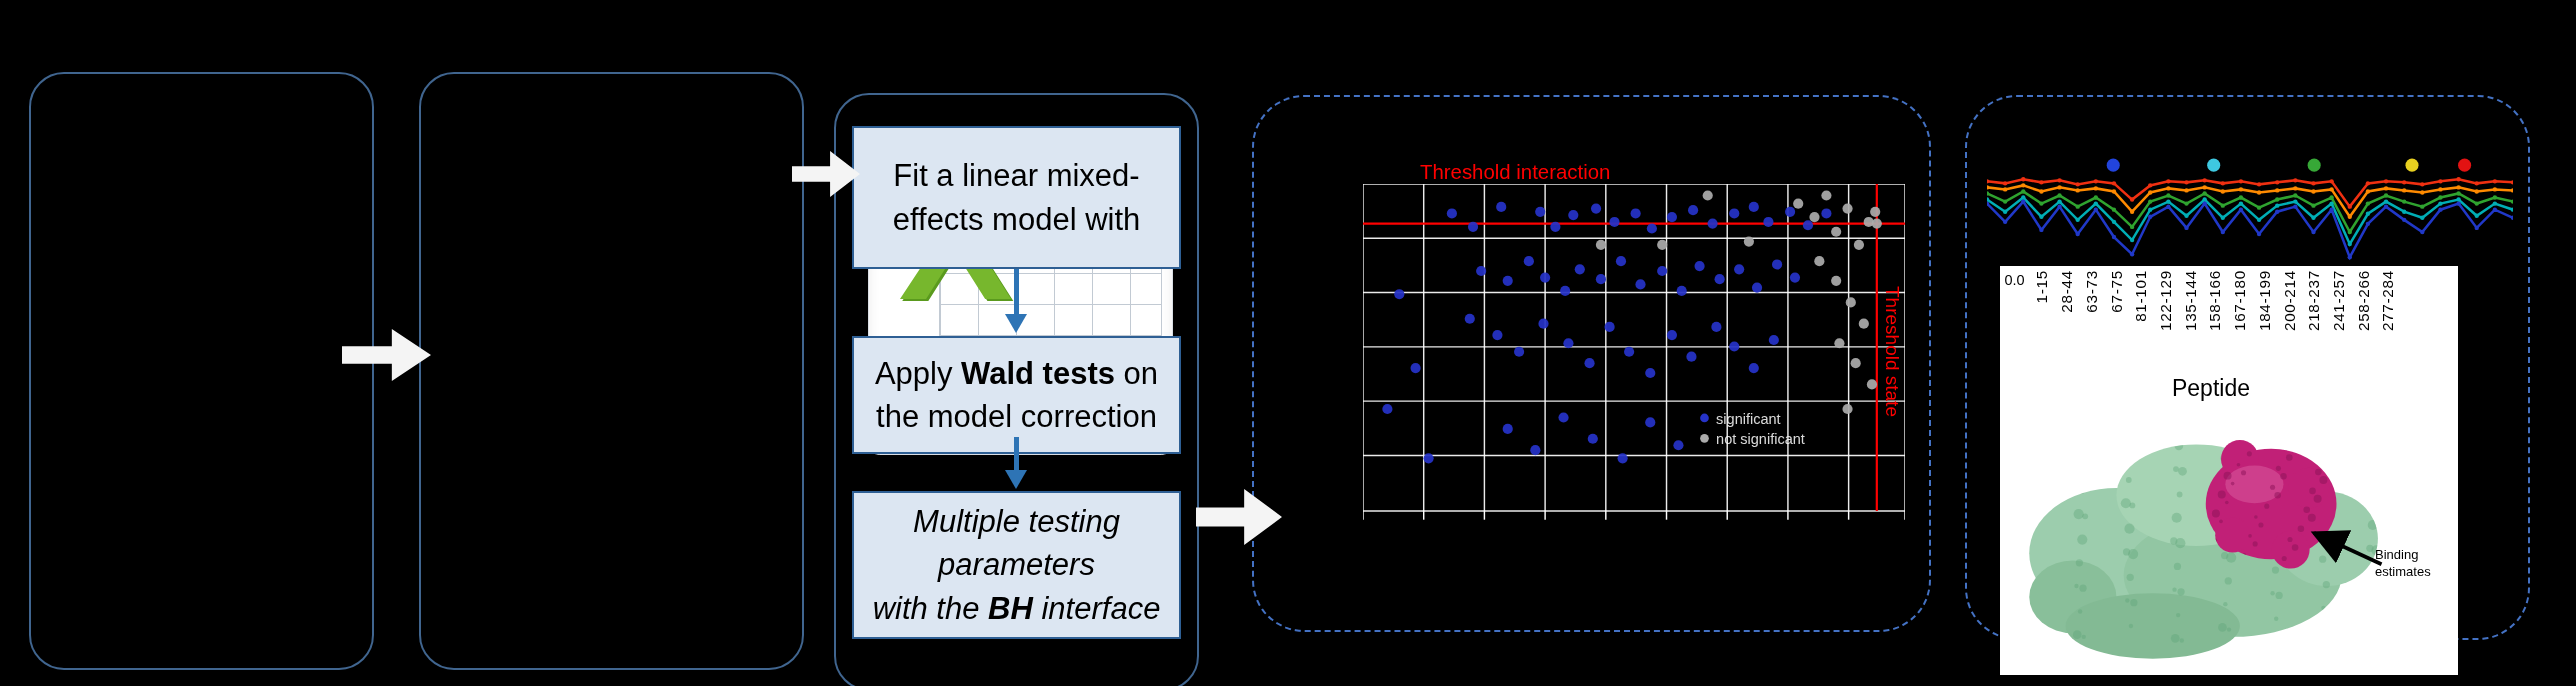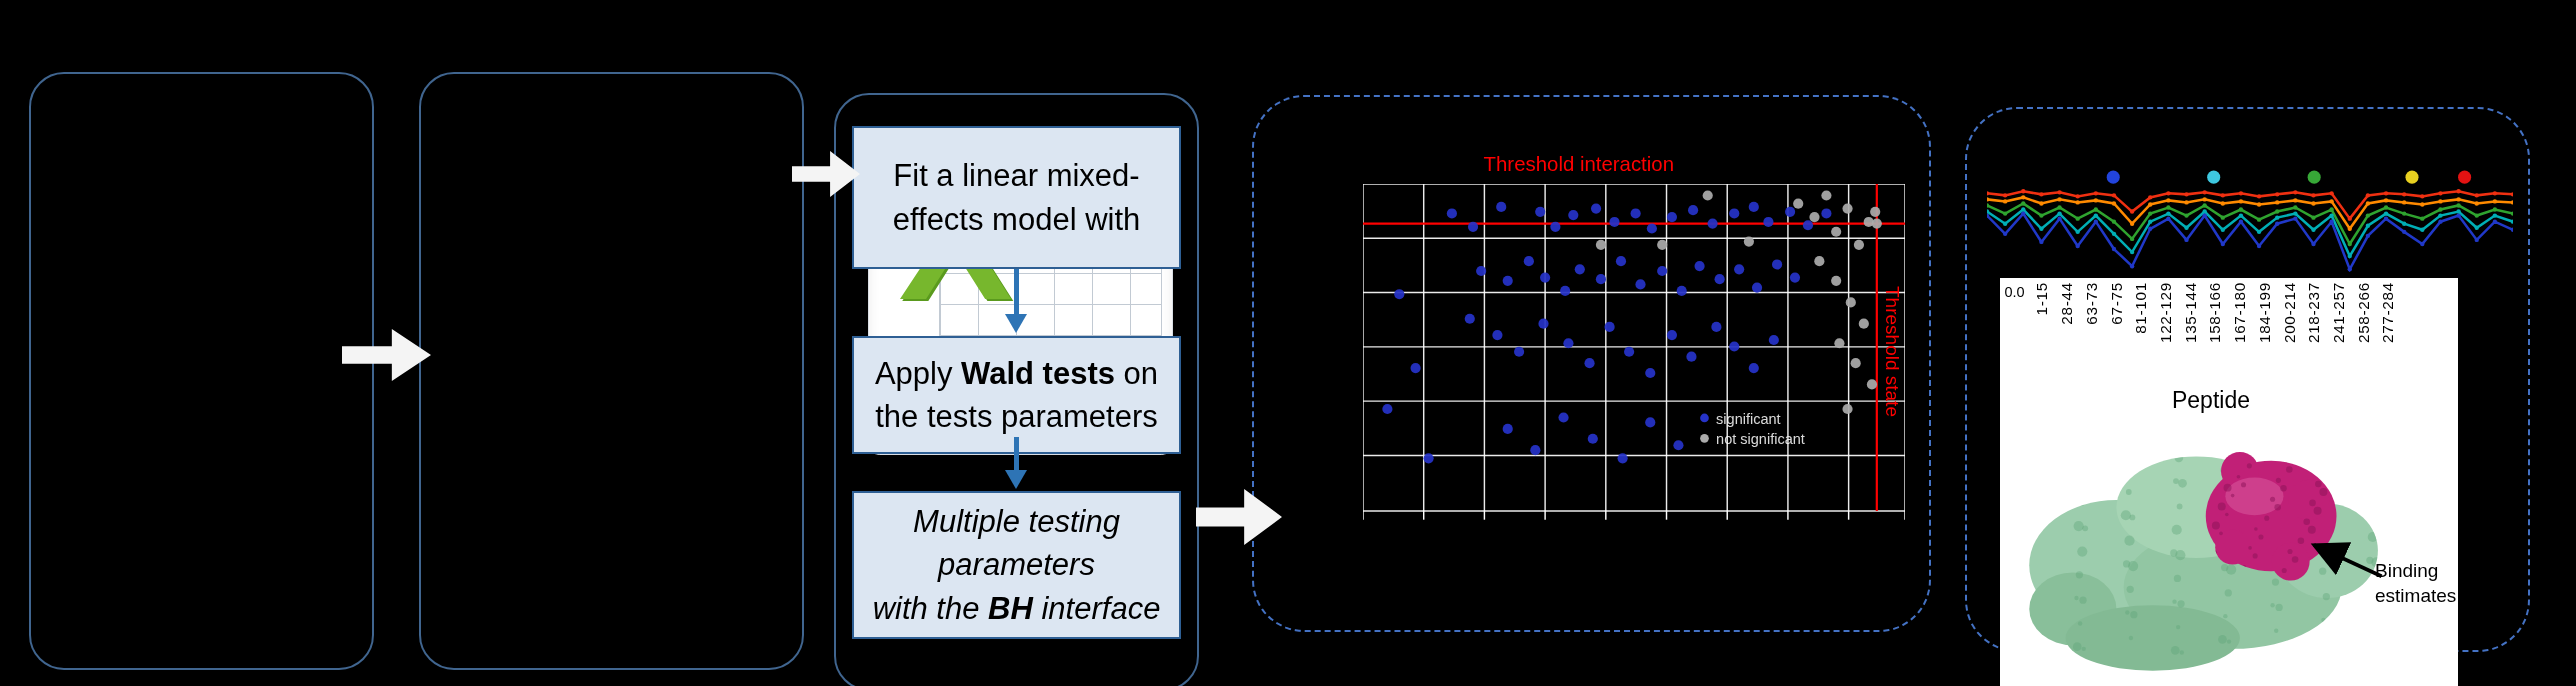--- a/index.html
+++ b/index.html
@@ -5,21 +5,21 @@
   html,body{margin:0;padding:0;background:#000;}
   #canvas{position:relative;width:2576px;height:687px;background:#000;
           font-family:"Liberation Sans",sans-serif;overflow:hidden;}
   .box{position:absolute;box-sizing:border-box;}
   .solid{border:2.9px solid #40658F;border-radius:35px;}
   .dashed{border:2.9px dashed #4472C4;border-radius:52px;}
   #box1{left:29px;top:72px;width:345px;height:598px;}
   #box2{left:419px;top:72px;width:385px;height:598px;}
   #box3{left:834px;top:72px;width:365px;height:598px;margin-top:21px;}
   #box4{left:1252px;top:95px;width:679px;height:537px;}
-  #box5{left:1965px;top:107px;width:565px;height:545px;}
+  #box5{left:1965px;top:95px;width:565px;height:545px;}
 
   .block-arrow{position:absolute;background:#F4F4F4;
     clip-path:polygon(0 33%,56% 33%,56% 0,100% 50%,56% 100%,56% 67%,0 67%);z-index:3;}
   #arrow1{left:342px;top:329px;width:89px;height:52px;}
   #arrow2{left:792px;top:151px;width:68px;height:46px;}
   #arrow3{left:1196px;top:489px;width:86px;height:56px;}
 
   .step{position:absolute;left:16px;right:16px;background:#DCE6F2;border:2.2px solid #2E5F94;
         color:#000;text-align:center;font-size:31px;line-height:1.4;display:flex;
         flex-direction:column;justify-content:center;box-sizing:border-box;}
@@ -42,34 +42,34 @@
     background-size:38px 31px;}
   .csv-x{position:absolute;left:-4.4px;top:-20.4px;width:182px;height:182px;color:#77B72D;
          font-weight:bold;font-size:171px;line-height:182px;text-align:center;
          text-shadow:2.2px 2.2px 0 #5A9A1E;}
   .csv-banner{position:absolute;left:10.2px;right:10.2px;bottom:7.3px;height:77px;
     background:linear-gradient(#85C44C,#54922F);border:2.2px solid #4A8527;border-radius:14.5px;
     color:#fff;font-weight:bold;font-size:55px;letter-spacing:2.2px;
     display:flex;align-items:center;justify-content:center;}
 
   #scatterSvg{position:absolute;left:109px;top:87px;}
-  .scatter-title{position:absolute;left:166px;top:56px;width:254px;text-align:right;
+  .scatter-title{position:absolute;left:166px;top:64px;width:254px;text-align:left;
                  color:#FF0000;font-size:20.4px;}
   .scatter-vlabel{position:absolute;left:627px;top:189px;color:#FF0000;font-size:19px;
                   writing-mode:vertical-rl;}
 
   #lineSvg{position:absolute;left:20.4px;top:49px;}
   #whitePanel{position:absolute;left:33px;top:169px;width:458px;height:409px;background:#fff;
               overflow:hidden;color:#000;z-index:5;}
   .pep-ytick{position:absolute;left:4.4px;top:5.8px;font-size:14.5px;}
   .pep-label{position:absolute;top:4.4px;writing-mode:vertical-rl;transform:rotate(180deg);
              font-size:15.3px;letter-spacing:0.7px;}
   .pep-xlabel{position:absolute;left:0;top:109px;width:422px;text-align:center;font-size:23px;}
   #proteinSvg{position:absolute;left:22px;top:142px;}
-  .binding-label{position:absolute;left:375px;top:281px;font-size:19px;line-height:1.3;}
+  .binding-label{position:absolute;left:375px;top:281px;font-size:13px;line-height:1.3;}
 </style>
 </head>
 <body>
 
 <div id="canvas">
 
   <div class="box solid" id="box1"></div>
 
   <div class="block-arrow" id="arrow1"></div>
 
@@ -86,21 +86,21 @@
   <div class="block-arrow" id="arrow2"></div>
 
   <div class="box solid" id="box3">
     <div class="step" id="stepA">
         <div><span>Fit a linear mixed-</span></div>
         <div><span>effects model with</span></div>
       </div>
     <div class="varrow" id="arrowAB"></div>
     <div class="step" id="stepB">
         <div><span>Apply </span><b>Wald tests</b><span> on</span></div>
-        <div><span>the tests parameters</span></div>
+        <div><span>the model correction</span></div>
       </div>
     <div class="varrow" id="arrowBC"></div>
     <div class="step" id="stepC">
         <div><span>Multiple testing</span></div>
         <div><span>parameters</span></div>
         <div><span>with the </span><b>BH</b><span> interface</span></div>
       </div>
   </div>
 
   <div class="block-arrow" id="arrow3"></div>

